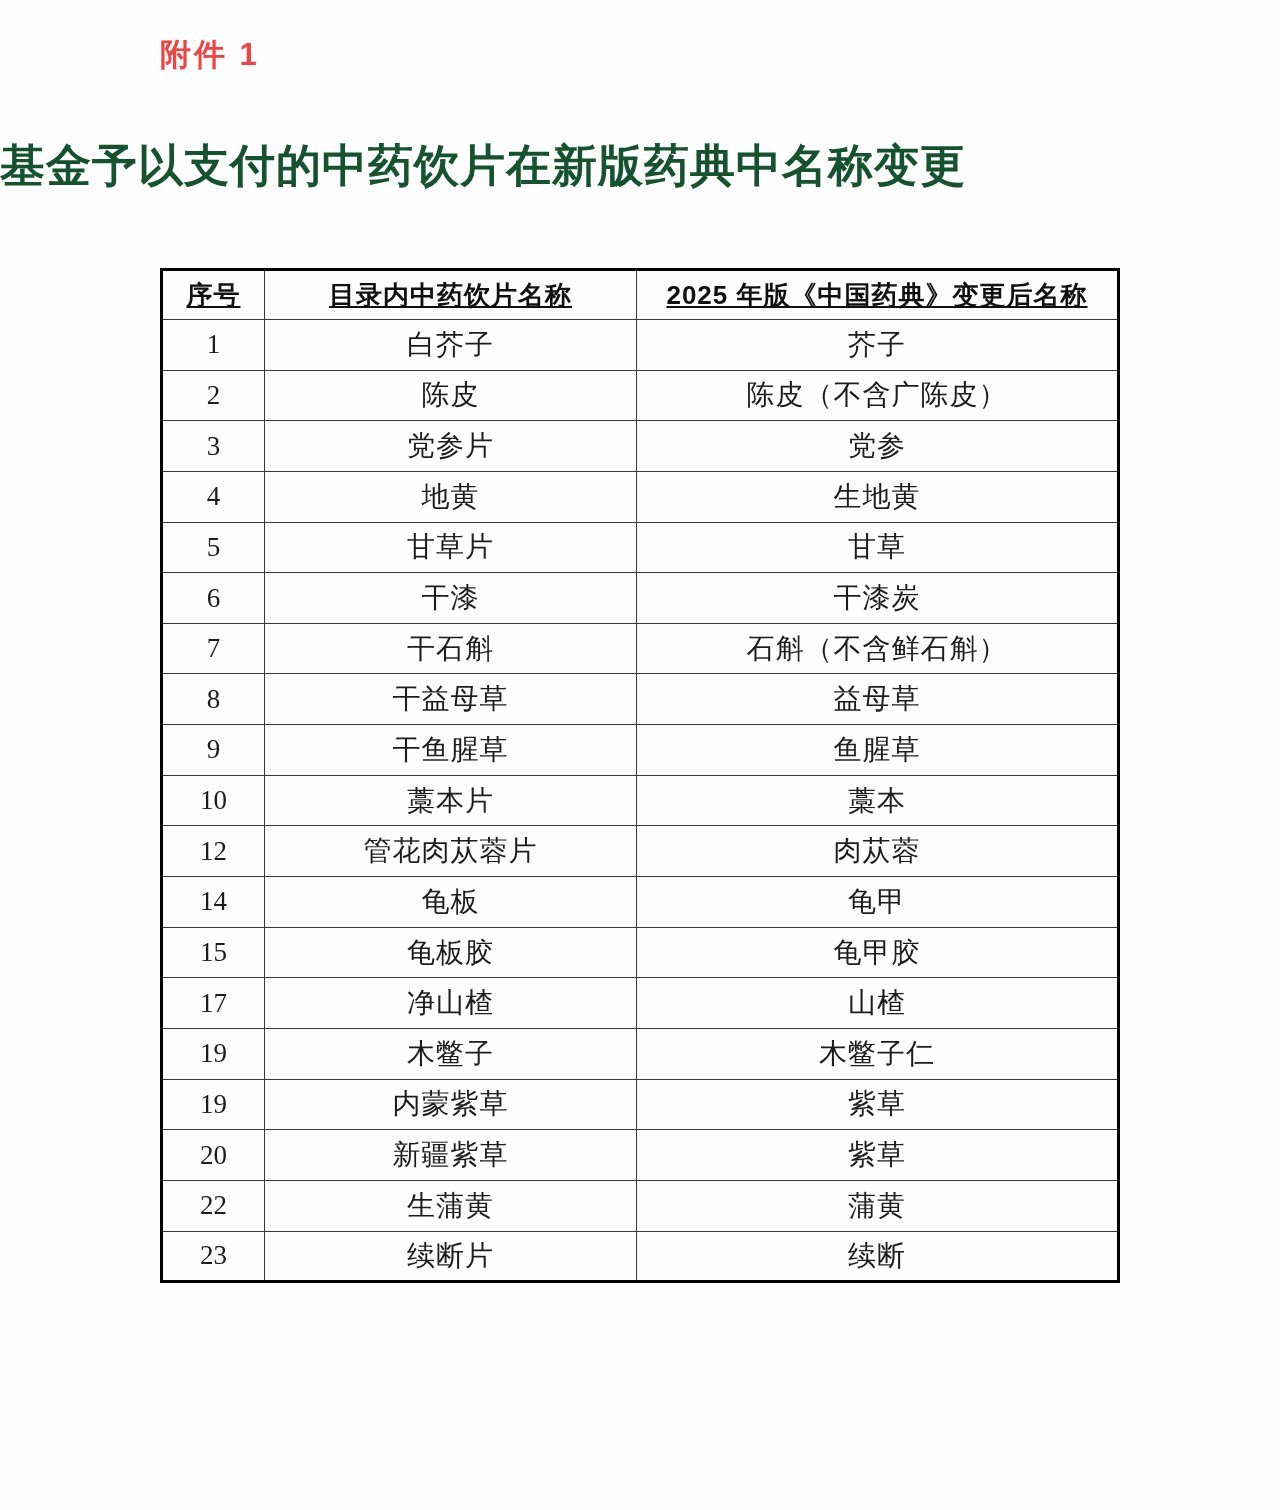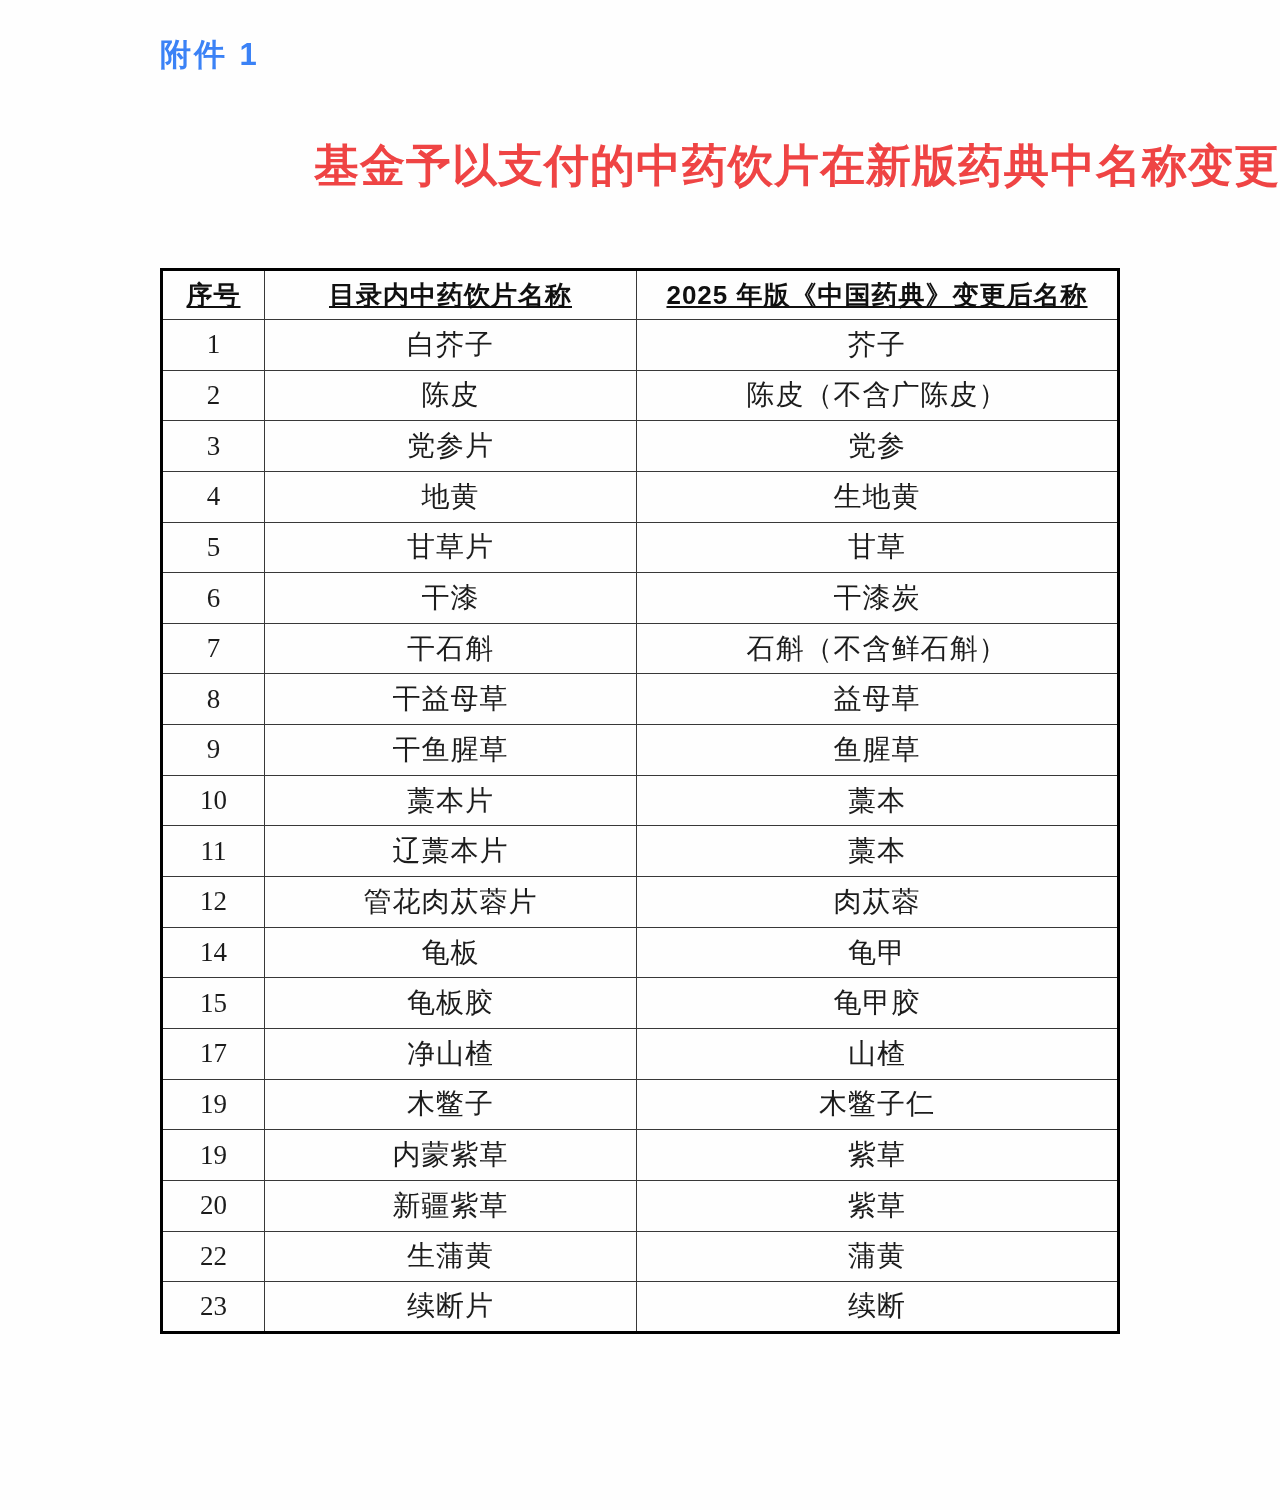--- a/index.html
+++ b/index.html
@@ -17,34 +17,34 @@
     overflow: hidden;
   }
   .attachment-label {
     position: absolute;
     left: 160px;
     top: 34px;
     font-family: "Liberation Sans", "DejaVu Sans", sans-serif;
     font-weight: 700;
     font-size: 31px;
     letter-spacing: 3px;
-    color: #3b82f6;
+    color: #ef4444;
   }
   .doc-title {
     position: absolute;
     left: 0;
     top: 136px;
     width: 1280px;
     margin: 0;
-    text-align: right;
+    text-align: left;
     font-family: "Liberation Serif", "DejaVu Serif", serif;
     font-weight: 700;
     font-size: 45px;
     letter-spacing: 1px;
-    color: #ef4444;
+    color: #14532d;
     white-space: nowrap;
   }
   table.name-change {
     position: absolute;
     left: 160px;
     top: 268px;
     width: 957px;
     border-collapse: collapse;
     table-layout: fixed;
     border: 3px solid #000;
@@ -154,25 +154,20 @@
           <td data-name="row-number-cell">9</td>
           <td data-name="old-name-cell">干鱼腥草</td>
           <td data-name="new-name-cell">鱼腥草</td>
         </tr>
         <tr data-name="table-row">
           <td data-name="row-number-cell">10</td>
           <td data-name="old-name-cell">藁本片</td>
           <td data-name="new-name-cell">藁本</td>
         </tr>
         <tr data-name="table-row">
-          <td data-name="row-number-cell">11</td>
-          <td data-name="old-name-cell">辽藁本片</td>
-          <td data-name="new-name-cell">藁本</td>
-        </tr>
-        <tr data-name="table-row">
           <td data-name="row-number-cell">12</td>
           <td data-name="old-name-cell">管花肉苁蓉片</td>
           <td data-name="new-name-cell">肉苁蓉</td>
         </tr>
         <tr data-name="table-row">
           <td data-name="row-number-cell">14</td>
           <td data-name="old-name-cell">龟板</td>
           <td data-name="new-name-cell">龟甲</td>
         </tr>
         <tr data-name="table-row">

